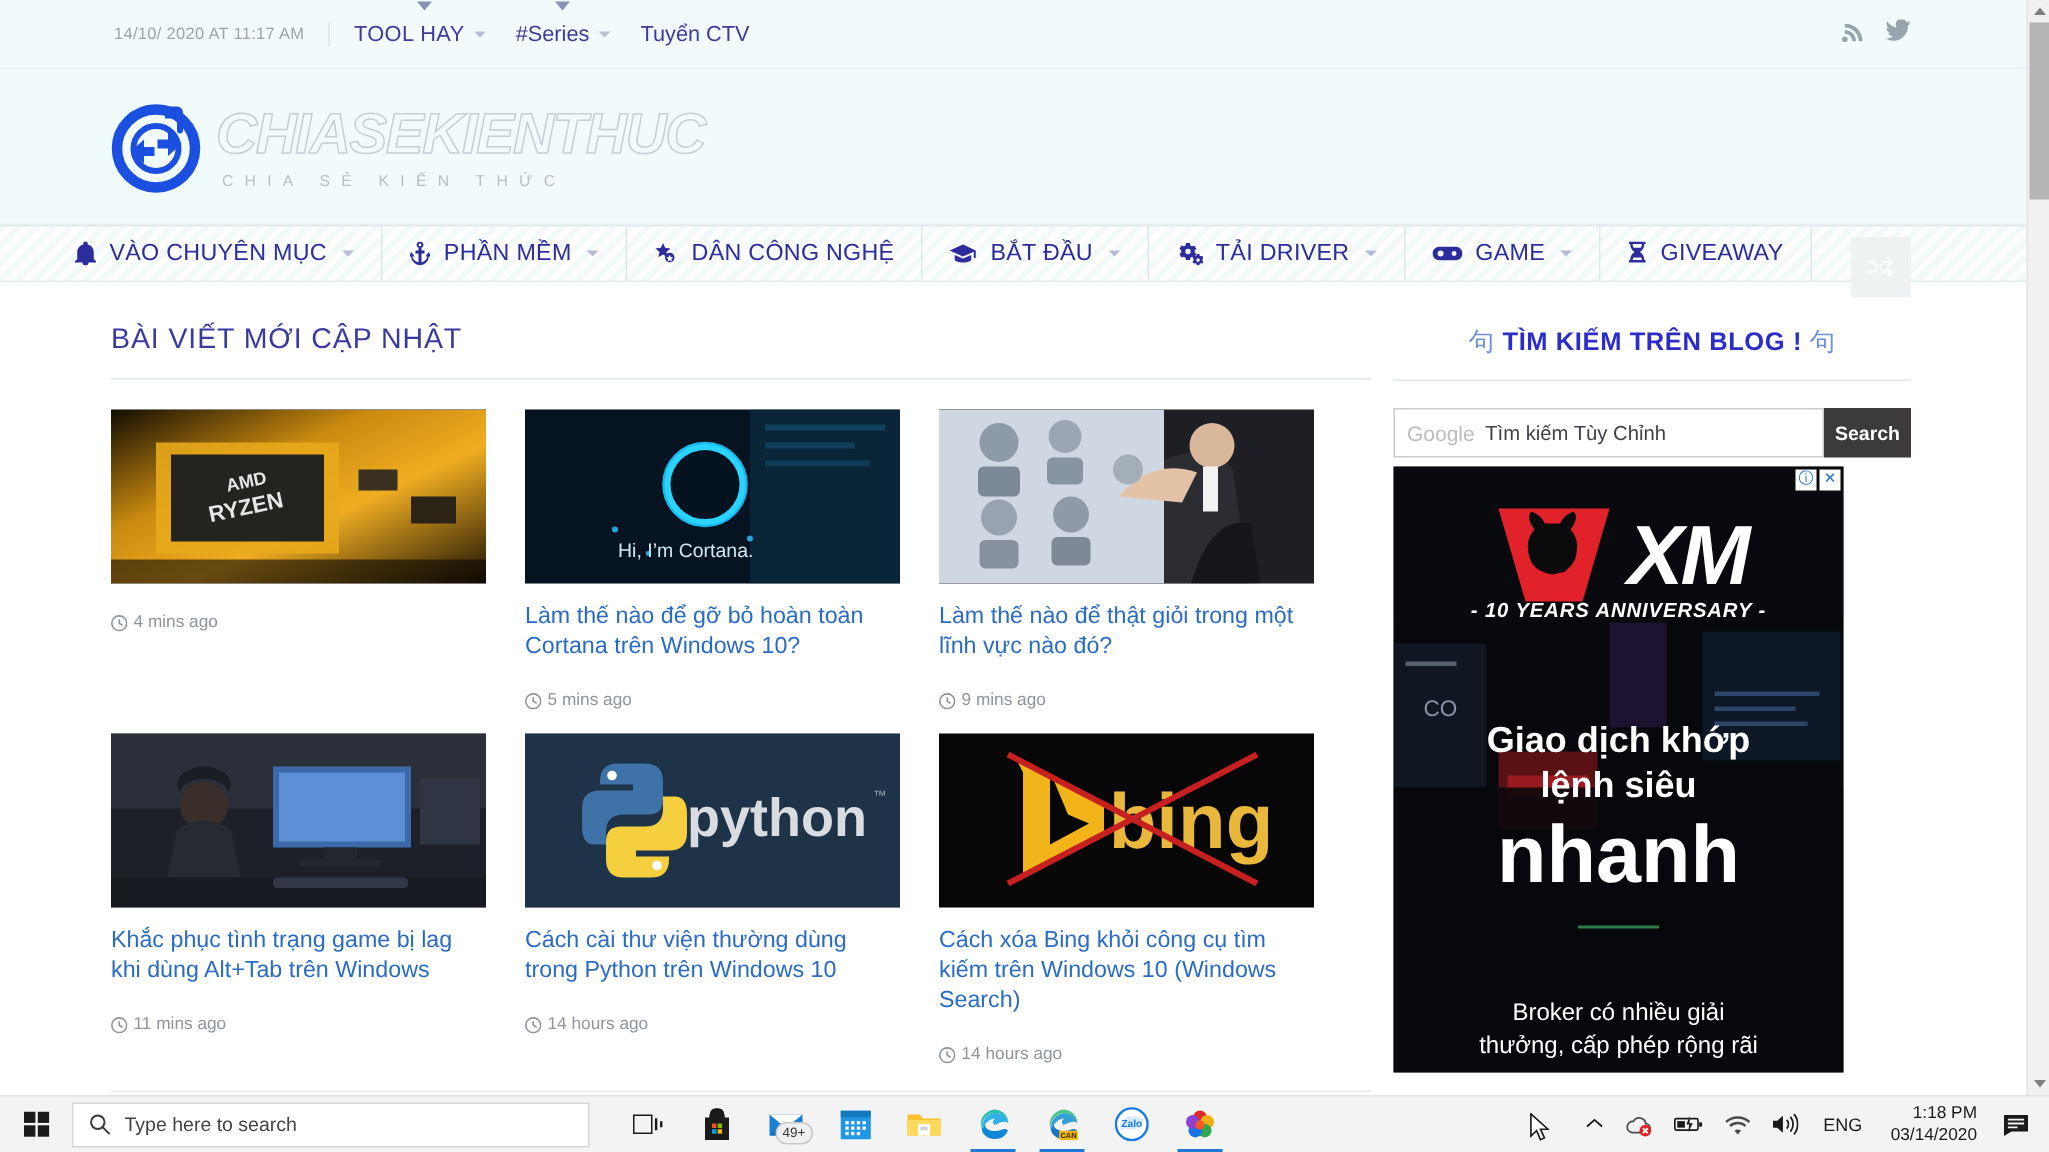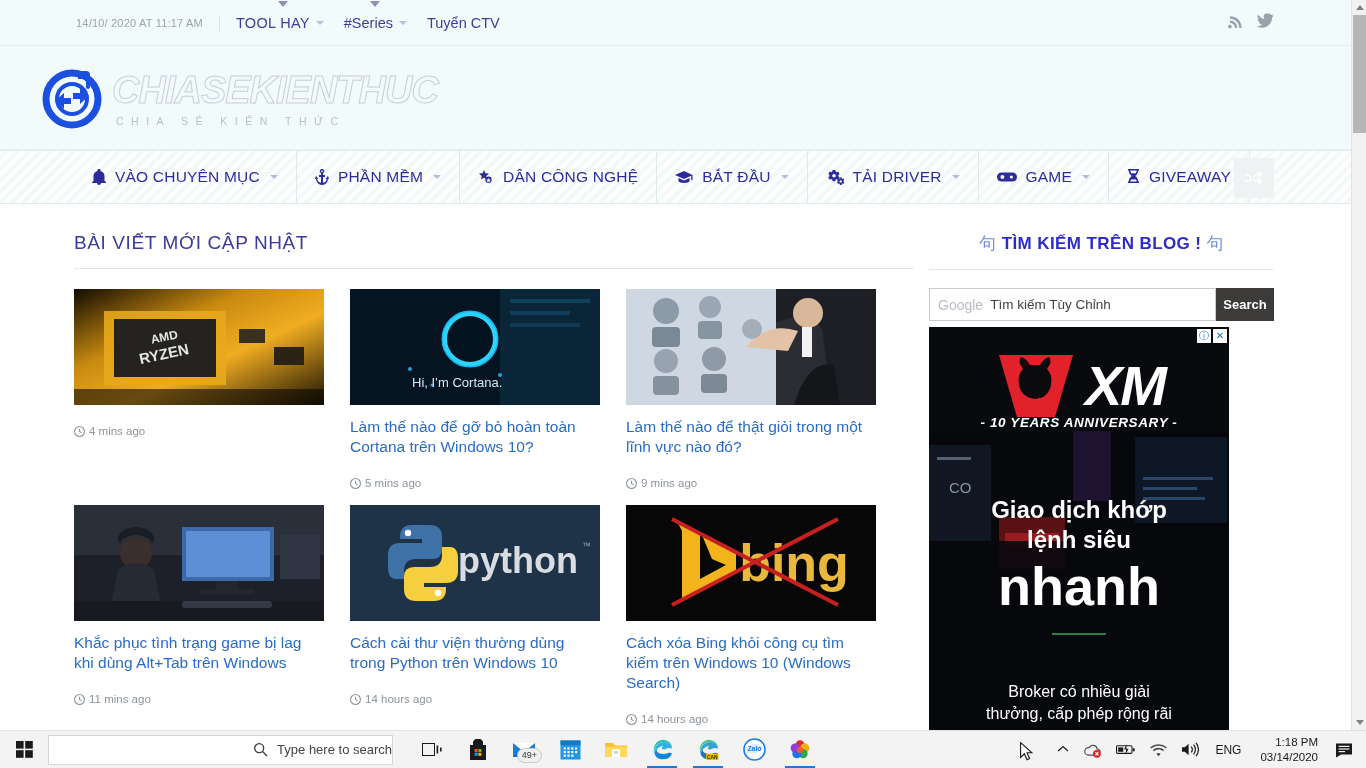--- a/index.html
+++ b/index.html
@@ -53,21 +53,21 @@
   }
   .topsocial {
     position: absolute; right: 92px; top: 50%; transform: translateY(-50%);
     display: flex; gap: 14px; align-items: center;
   }
   .topsocial svg { fill: #98a4ab; }
 
   
   .logoband {
     height: 104px; background: #f2fbfb;
-    display: flex; padding-left: 42px;
+    display: flex; padding-left: 74px;
     border-bottom: 1px solid #e7f1f3;
   }
   .logo-wrap { display: flex; align-items: center; }
   .logo-mark { width: 64px; height: 62px; margin-right: 6px; }
   .logo-text-block { padding-top: 2px; }
   .logo-word {
     font-size: 38px; font-weight: bold; font-style: italic;
     letter-spacing: -1px;
     color: transparent;
     -webkit-text-stroke: 1px #c9ced6;
@@ -75,28 +75,28 @@
     line-height: 1;
   }
   .logo-sub {
     font-size: 10.5px; color: #b9bec6; letter-spacing: 7.5px;
     margin-top: 6px; padding-left: 4px;
     font-family: "Liberation Sans", sans-serif;
   }
 
   
   .navband {
-    height: 54px;
+    height: 38px;
     border-top: 1px solid #dfeaec;
     border-bottom: 1px solid #dfeaec;
     background:
       repeating-linear-gradient(-45deg,
         #ffffff 0px, #ffffff 4px, #f3f8f8 4px, #f3f8f8 8px);
     display: flex; align-items: stretch;
-    padding-left: 80px;
+    padding-left: 38px;
     position: relative;
   }
   .navitem {
     display: flex; align-items: center;
     padding: 0 18px;
     border-right: 1px solid #dde9eb;
     color: #2c2c9c; font-size: 15.5px;
     text-transform: uppercase; letter-spacing: .2px;
     cursor: pointer; white-space: nowrap;
   }
@@ -257,21 +257,21 @@
     display: flex; align-items: center;
     border-top: 1px solid #e2e2e2;
   }
   .startbtn {
     width: 48px; height: 38px; display: flex;
     align-items: center; justify-content: center; cursor: pointer;
   }
   .tb-search {
     width: 345px; height: 30px; background: #fff;
     border: 1px solid #d6d6d6; display: flex; align-items: center;
-    padding-left: 10px; cursor: text; justify-content: flex-end;
+    padding-left: 10px; cursor: text;
   }
   .tb-search .ph { font-size: 13px; color: #434343; margin-left: 9px; }
   .tb-icons { display: flex; align-items: center; margin-left: 16px; gap: 0; }
   .tb-ic {
     width: 46px; height: 38px; display: flex;
     align-items: center; justify-content: center;
     position: relative; cursor: pointer;
   }
   .tb-ic.active::after {
     content: ""; position: absolute; bottom: 0; left: 8px; right: 8px;

